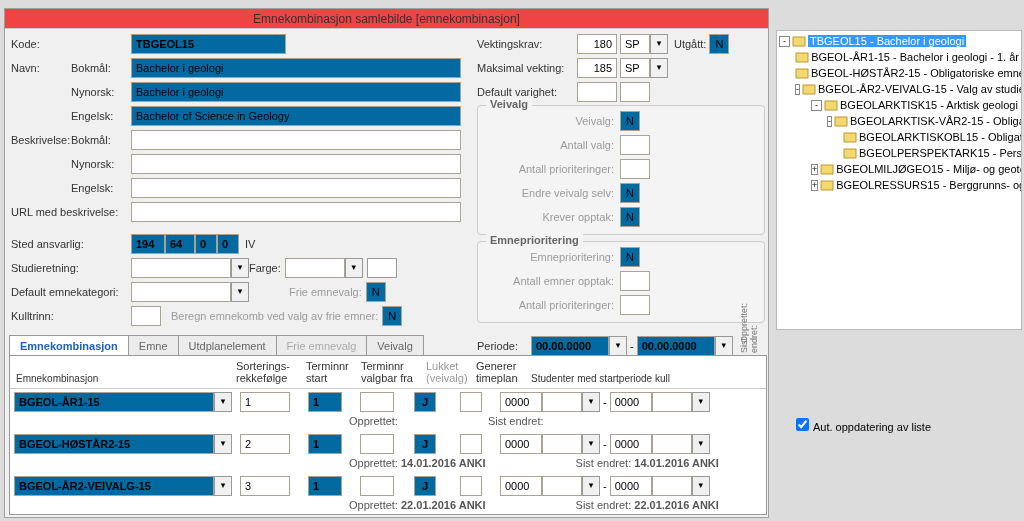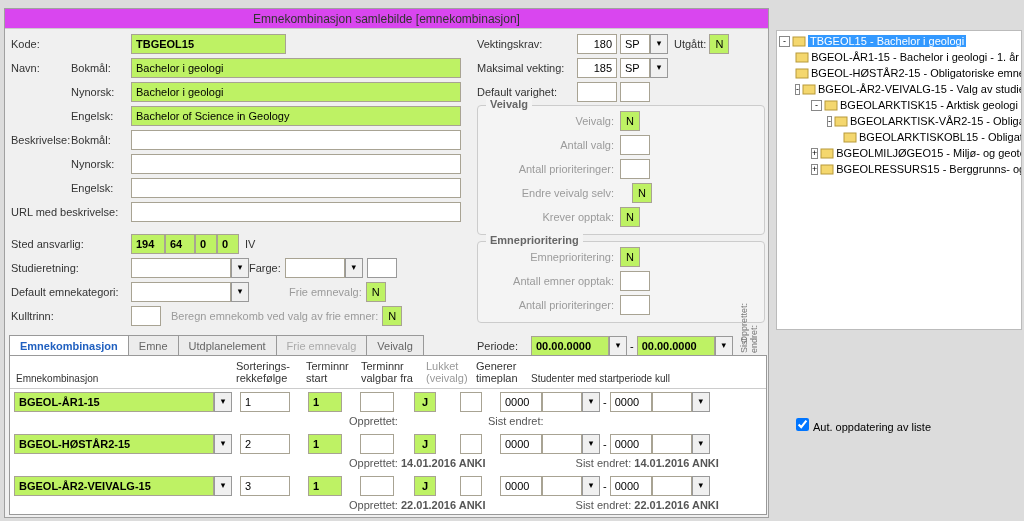--- a/index.html
+++ b/index.html
@@ -1,21 +1,21 @@
 <!DOCTYPE html>
 <html><head>
 <meta charset="utf-8">
 <style>
 * { box-sizing: border-box; margin: 0; padding: 0; font-family: Tahoma, Arial, sans-serif; font-size: 11px; }
 body { background: #dcdcdc; width: 1024px; height: 521px; overflow: hidden; position: relative; }
 .window { position: absolute; left: 4px; top: 8px; width: 765px; height: 510px; background: #f0f0f0; border: 1px solid #a0a0a0; }
-.title-bar { height: 20px; background: #d946ef; border-bottom: 1px solid #ccc; text-align: center; line-height: 20px; font-size: 12px; color: #333; }
+.title-bar { height: 20px; background: #ef4444; border-bottom: 1px solid #ccc; text-align: center; line-height: 20px; font-size: 12px; color: #333; }
 .row { display: flex; align-items: center; margin-bottom: 2px; min-height: 22px; }
 .lbl { color: #333; }
-.yellow-in { background: #bef264; border: 1px solid #a8a393; padding: 2px 4px; height: 20px; }
+.yellow-in { background: #0369a1; border: 1px solid #a8a393; padding: 2px 4px; height: 20px; }
 .plain-in { background: #fff; border: 1px solid #a8a393; padding: 2px 4px; height: 20px; }
 .sm-drop { width: 18px; height: 20px; background: #f0f0f0; border: 1px solid #999; text-align: center; line-height: 16px; cursor: pointer; font-size: 9px; }
 .section-box { border: 1px solid #ccc; border-radius: 4px; padding: 4px 6px; background: #f4f4f4; }
 .section-title { font-weight: bold; color: #666; font-size: 11px; }
 .left-col { position: absolute; left: 6px; top: 24px; width: 460px; }
 .right-col { position: absolute; left: 472px; top: 24px; width: 288px; }
 .disabled-lbl { color: #9b9b9b; }
 .tabs { position: absolute; left: 4px; top: 326px; display: flex; border-bottom: 1px solid #999; width: 758px; }
 .tab { padding: 4px 10px; border: 1px solid #999; border-bottom: none; background: #ececec; margin-right: -1px; cursor: pointer; color: #666; }
 .tab.active { background: #fff; color: #2060c0; font-weight: bold; }
@@ -142,21 +142,21 @@
         </div>
       <div class="row">
           <span class="lbl disabled-lbl" style="width:130px;text-align:right;margin-right:6px">Antall valg:</span>
           <input class="plain-in" style="width: 30px;">
         </div>
       <div class="row">
           <span class="lbl disabled-lbl" style="width:130px;text-align:right;margin-right:6px">Antall prioriteringer:</span>
           <input class="plain-in" style="width: 30px;">
         </div>
       <div class="row">
-          <span class="lbl disabled-lbl" style="width:130px;text-align:right;margin-right:18px">Endre veivalg selv:</span>
+          <span class="lbl disabled-lbl" style="width:130px;text-align:right;margin-right:6px">Endre veivalg selv:</span>
           <input class="yellow-in" style="width: 20px; text-align: center;" value="N">
         </div>
       <div class="row">
           <span class="lbl disabled-lbl" style="width:130px;text-align:right;margin-right:6px">Krever opptak:</span>
           <input class="yellow-in" style="width: 20px; text-align: center;" value="N">
         </div>
     </div>
 
     <div class="section-box" style="margin-top:6px;position:relative">
       <span class="section-title" style="position:absolute;top:-8px;left:8px;background:#f4f4f4;padding:0 4px">Emneprioritering</span>
@@ -319,20 +319,27 @@
           </svg></span>
         <span>BGEOLARKTISK-VÅR2-15 - Obligat</span>
       </div>
       <div class="tree-item" style="padding-left: 64px;">
         <span style="width:13px;display:inline-block"></span>
         <span class="tree-icon"><svg width="14" height="14">
             <rect x="1" y="3" width="12" height="9" fill="#f4d76e" stroke="#b89a3a"></rect>
           </svg></span>
         <span>BGEOLARKTISKOBL15 - Obligat</span>
       </div>
+      <div class="tree-item" style="padding-left: 64px;">
+        <span style="width:13px;display:inline-block"></span>
+        <span class="tree-icon"><svg width="14" height="14">
+            <rect x="1" y="3" width="12" height="9" fill="#f4d76e" stroke="#b89a3a"></rect>
+          </svg></span>
+        <span>BGEOLPERSPEKTARK15 - Pers</span>
+      </div>
       <div class="tree-item" style="padding-left: 32px;">
         <span class="toggle">+</span>
         <span class="tree-icon"><svg width="14" height="14">
             <rect x="1" y="3" width="12" height="9" fill="#f4d76e" stroke="#b89a3a"></rect>
           </svg></span>
         <span>BGEOLMILJØGEO15 - Miljø- og geotekno</span>
       </div>
       <div class="tree-item" style="padding-left: 32px;">
         <span class="toggle">+</span>
         <span class="tree-icon"><svg width="14" height="14">

